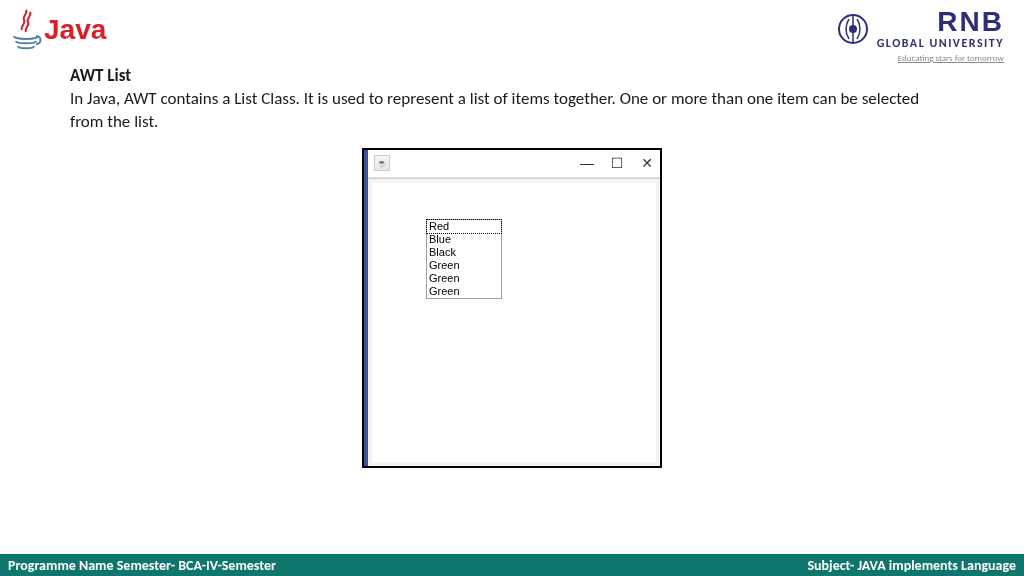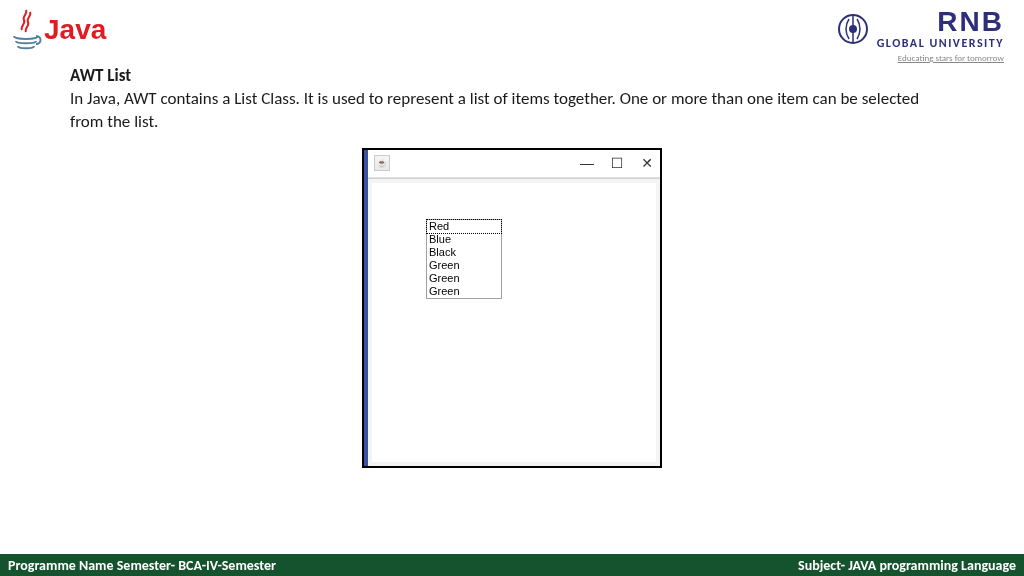--- a/index.html
+++ b/index.html
@@ -165,21 +165,21 @@
     .list-item.selected {
       border: 1px dotted #000;
       margin: -1px;
     }
     .footer {
       position: absolute;
       bottom: 0;
       left: 0;
       right: 0;
       height: 22px;
-      background: #14532d;
+      background: #0f766e;
       color: #fff;
       display: flex;
       justify-content: space-between;
       align-items: center;
       padding: 0 8px;
       font-size: 14px;
       font-weight: bold;
     }
   </style>
 </head>
@@ -240,14 +240,14 @@
               <div class="list-item">Green</div>
             </div>
         </div>
       </div>
     </div>
   </div>
 </div>
 
 <div class="footer">
   <span>Programme Name Semester- BCA-IV-Semester</span>
-  <span>Subject- JAVA programming Language</span>
+  <span>Subject- JAVA implements Language</span>
 </div>
 
 </body></html>

